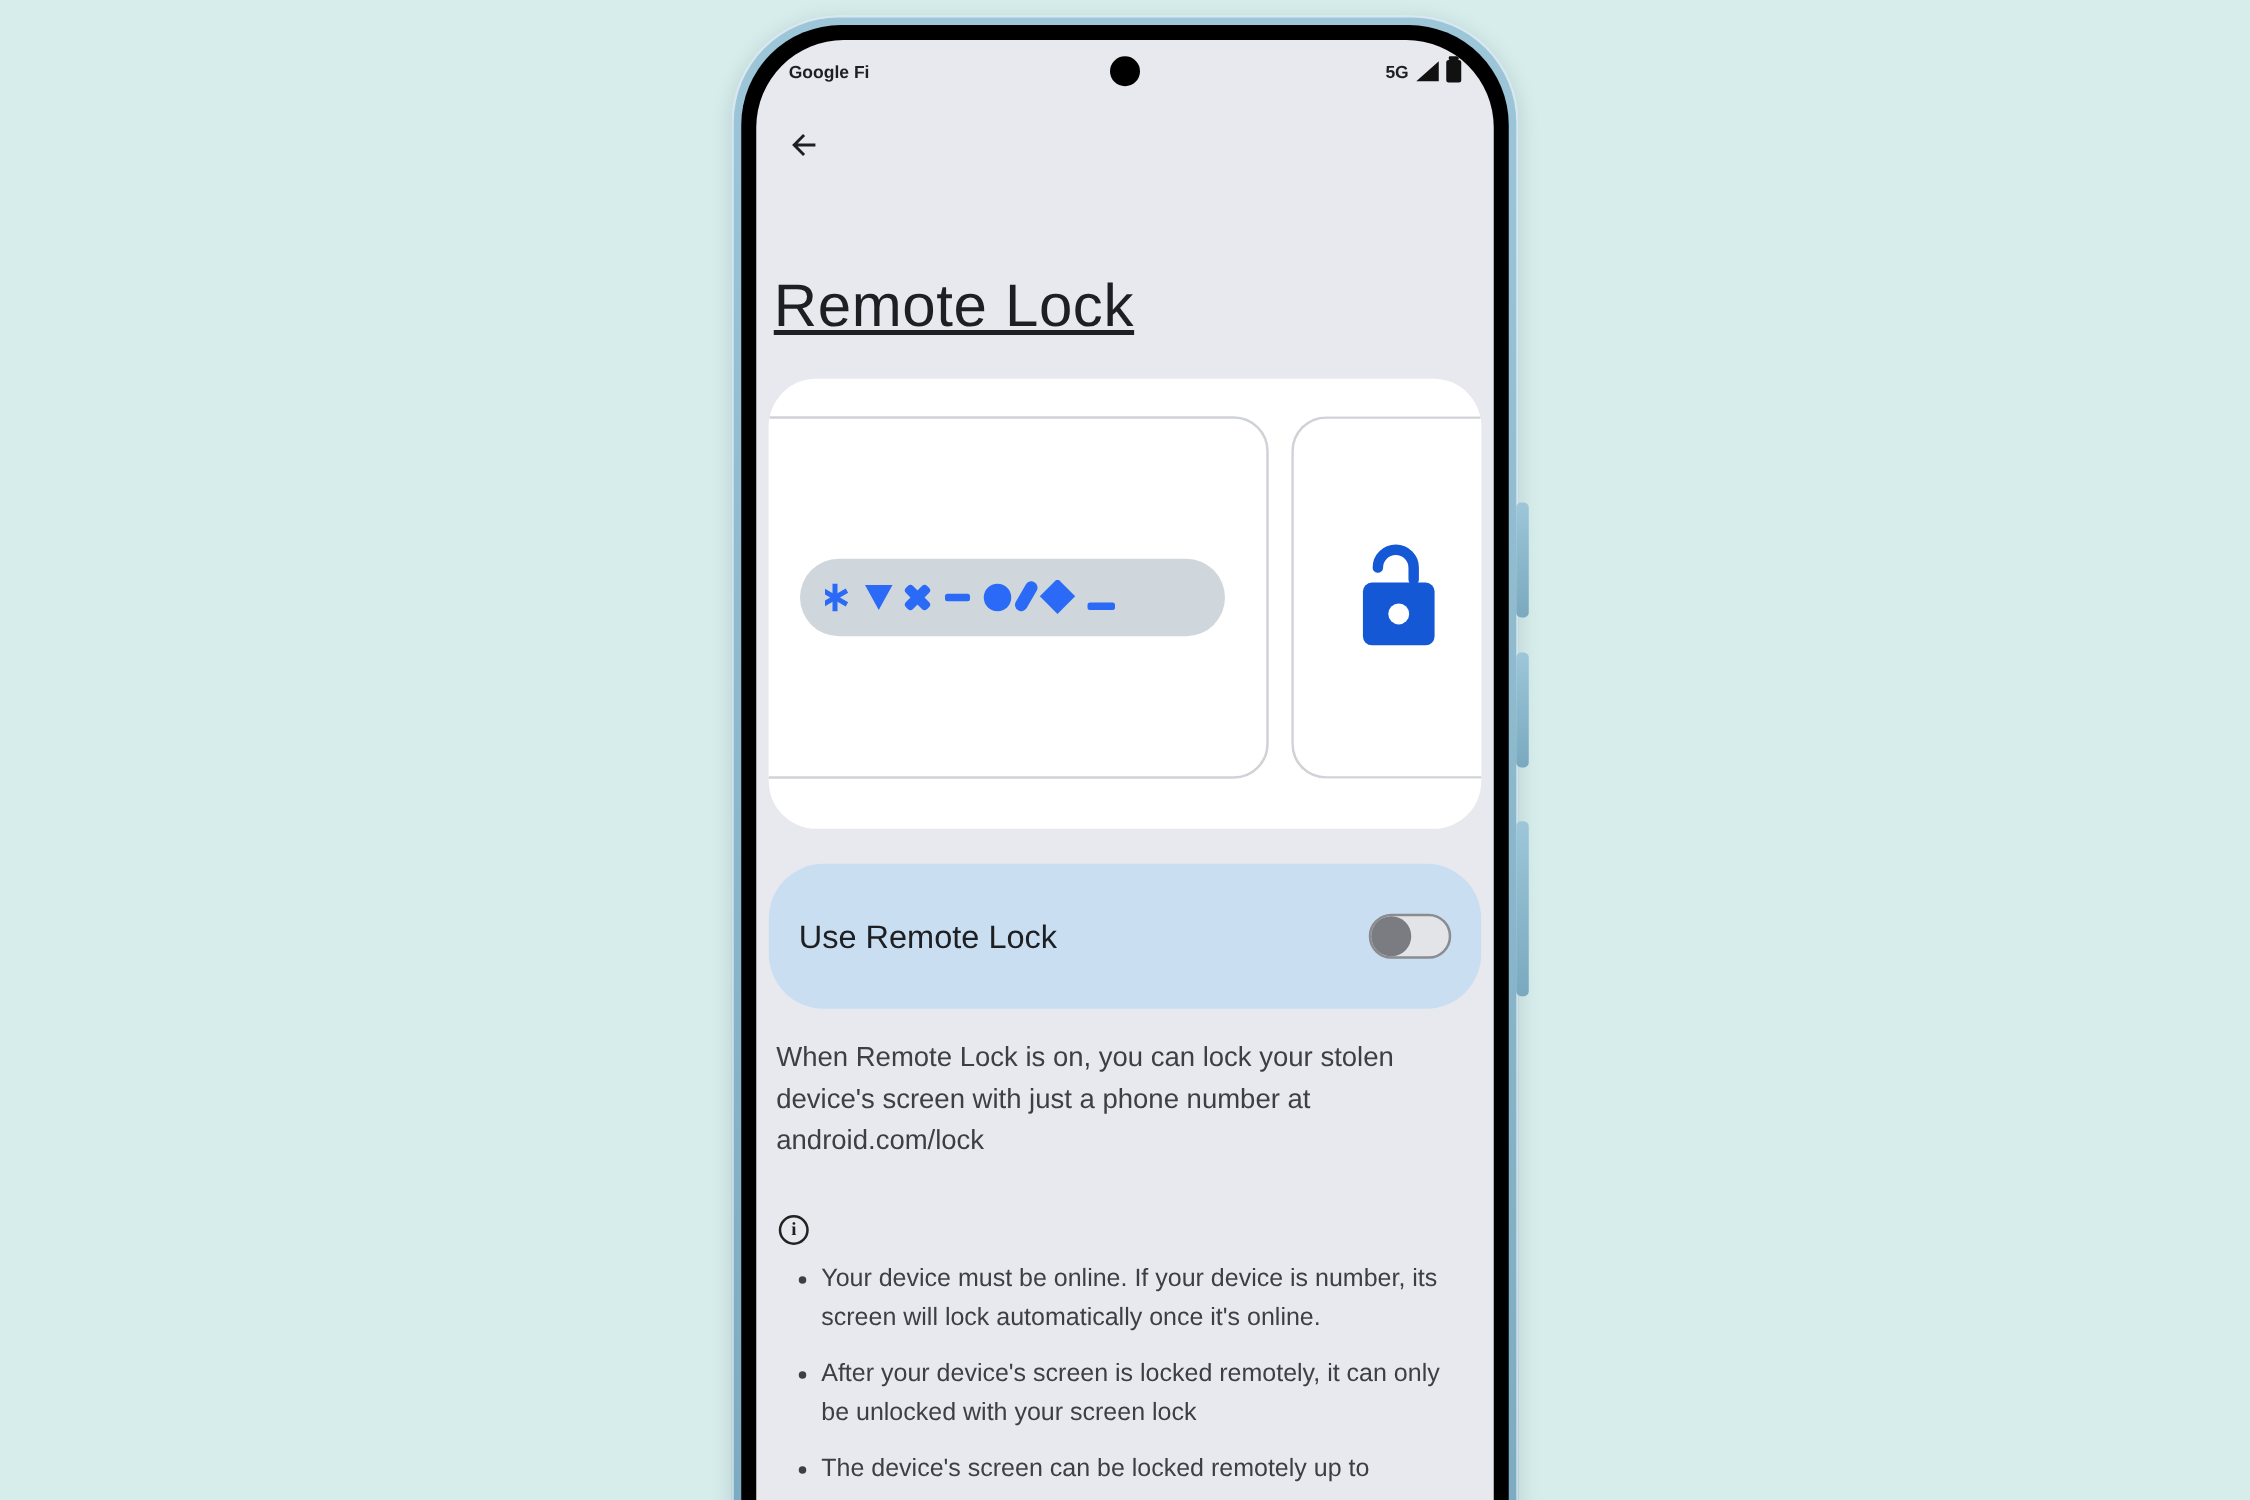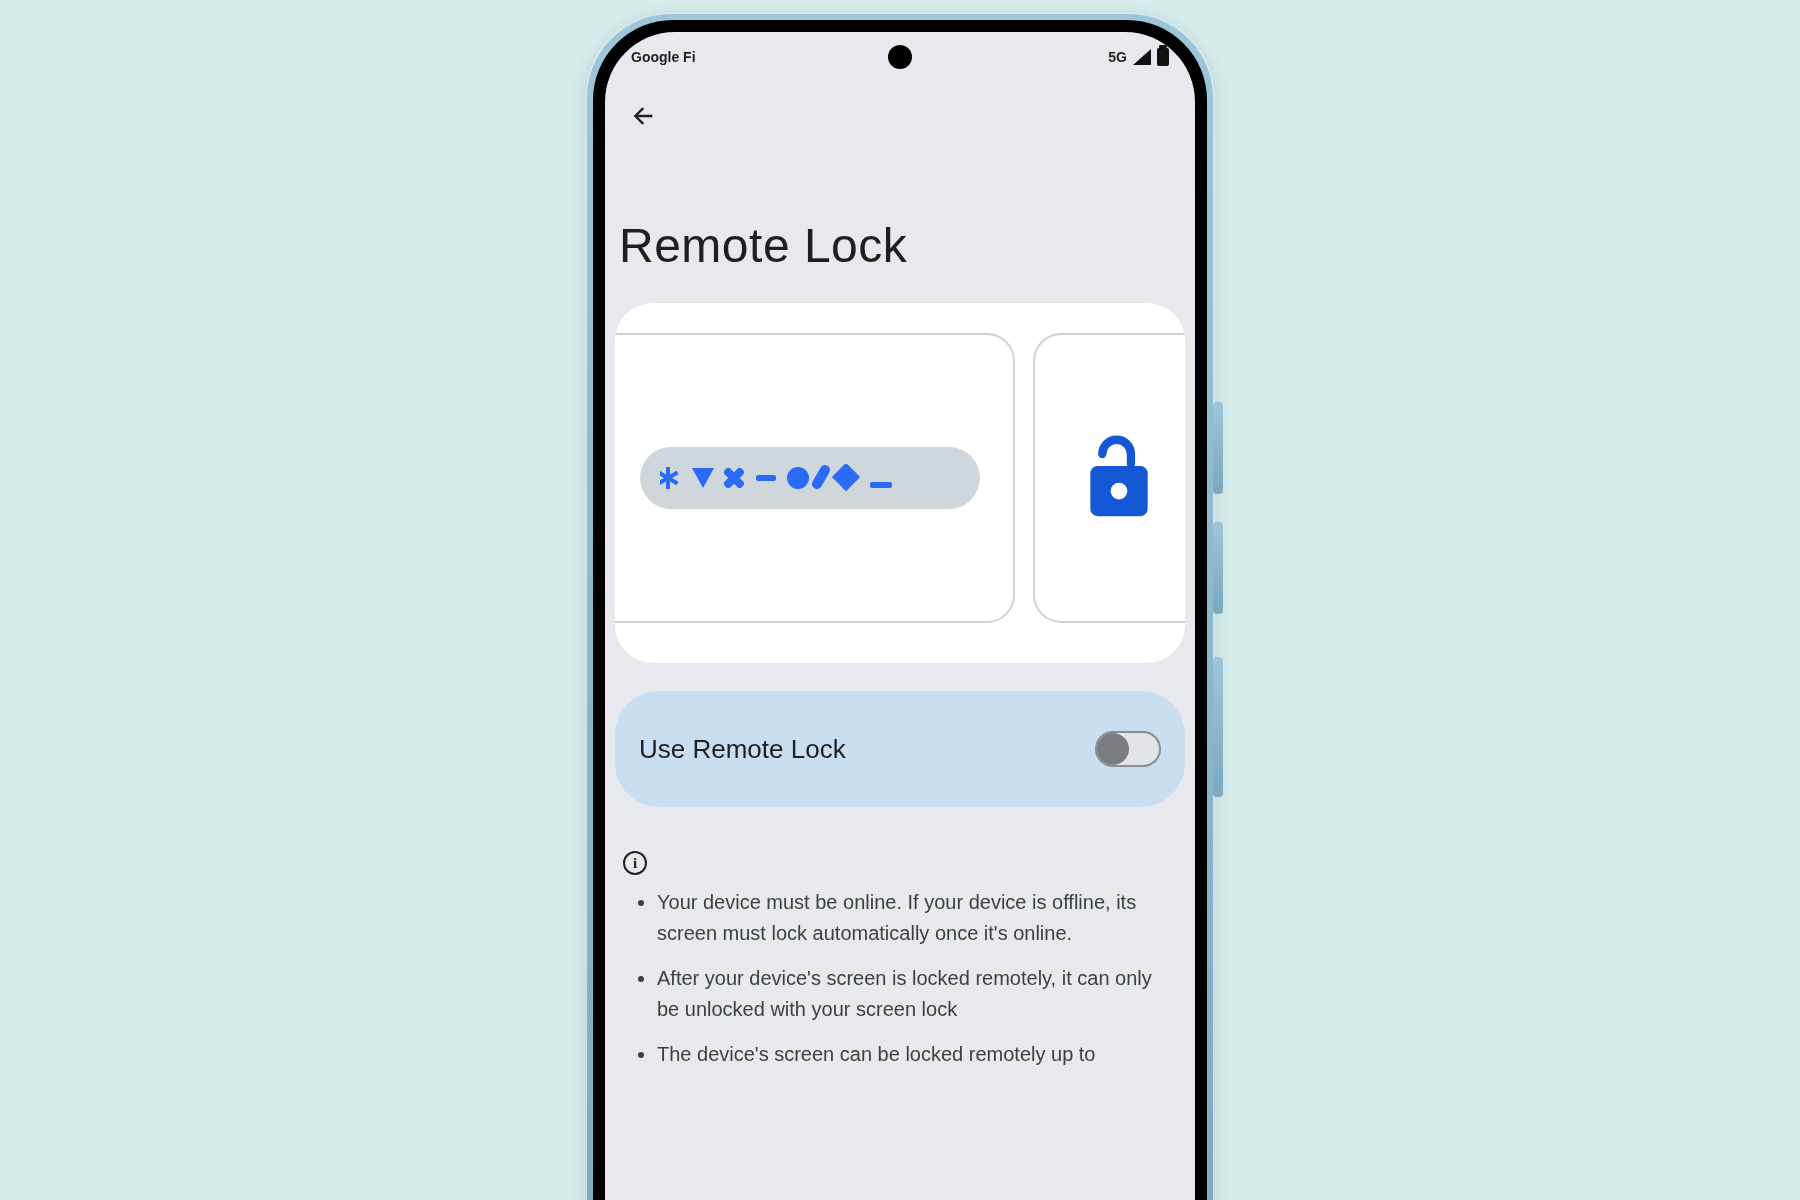--- a/index.html
+++ b/index.html
@@ -42,21 +42,21 @@
   .status-bar{display:flex;justify-content:space-between;align-items:center;padding:16px 26px 4px 26px;font-size:14px;font-weight:600;}
   .status-right{display:flex;align-items:center;gap:6px;margin-left:32px;}
   .sig-tri{width:0;height:0;border-left:18px solid transparent;border-bottom:16px solid #111;display:inline-block;}
   .batt{width:12px;height:18px;background:#111;border-radius:2px;display:inline-block;position:relative;}
   .batt::before{content:"";position:absolute;left:2px;top:-3px;width:8px;height:3px;background:#111;border-radius:1px;}
 
   
   .top-bar{padding:22px 14px 10px 14px;}
   .back-btn{width:48px;height:48px;border:none;background:transparent;border-radius:50%;display:flex;align-items:center;justify-content:center;cursor:pointer;}
 
-  .page-title{font-size:48px;font-weight:400;letter-spacing:.5px;margin:68px 0 30px 14px;}
+  .page-title{font-size:48px;font-weight:400;letter-spacing:.5px;margin:68px 0 30px 14px;text-decoration:underline;}
 
   .content{padding:0 10px;}
 
   
   .hero-card{background:var(--card-bg);border-radius:38px;padding:30px 0 40px 0;display:flex;align-items:center;gap:18px;overflow:hidden;}
   .hero-left{flex:none;margin-left:-10px;width:410px;height:290px;border:2px solid #cfd2d6;border-top-left-radius:8px;border-bottom-left-radius:8px;border-top-right-radius:28px;border-bottom-right-radius:28px;background:#fff;display:flex;align-items:center;justify-content:center;}
   .pwd-pill{width:340px;height:62px;background:#cfd7dc;border-radius:40px;display:flex;align-items:center;padding:0 20px;gap:14px;}
   .hero-right{flex:none;width:170px;height:290px;border:2px solid #cfd2d6;border-radius:28px;border-right:none;border-top-right-radius:8px;border-bottom-right-radius:8px;background:#fff;margin-right:-14px;display:flex;align-items:center;justify-content:center;}
   .lock-svg{width:74px;height:86px;}
 
@@ -150,25 +150,26 @@
         </div>
 
         <div class="toggle-row">
           <span class="toggle-label">Use Remote Lock</span>
           <div class="switch" role="switch" aria-checked="false">
             <div class="track"></div>
             <div class="thumb"></div>
           </div>
         </div>
 
+        <p class="desc">When Remote Lock is on, you can lock your stolen device's screen with just a phone number at android.com/lock</p>
 
         <div class="info-section">
           <span class="info-icon">i</span>
           <ul class="info-list">
-            <li>Your device must be online. If your device is offline, its screen must lock automatically once it's online.</li>
+            <li>Your device must be online. If your device is number, its screen will lock automatically once it's online.</li>
             <li>After your device's screen is locked remotely, it can only be unlocked with your screen lock</li>
             <li>The device's screen can be locked remotely up to</li>
           </ul>
         </div>
 
       </div>
     </div>
   </div>
 </div>
 

